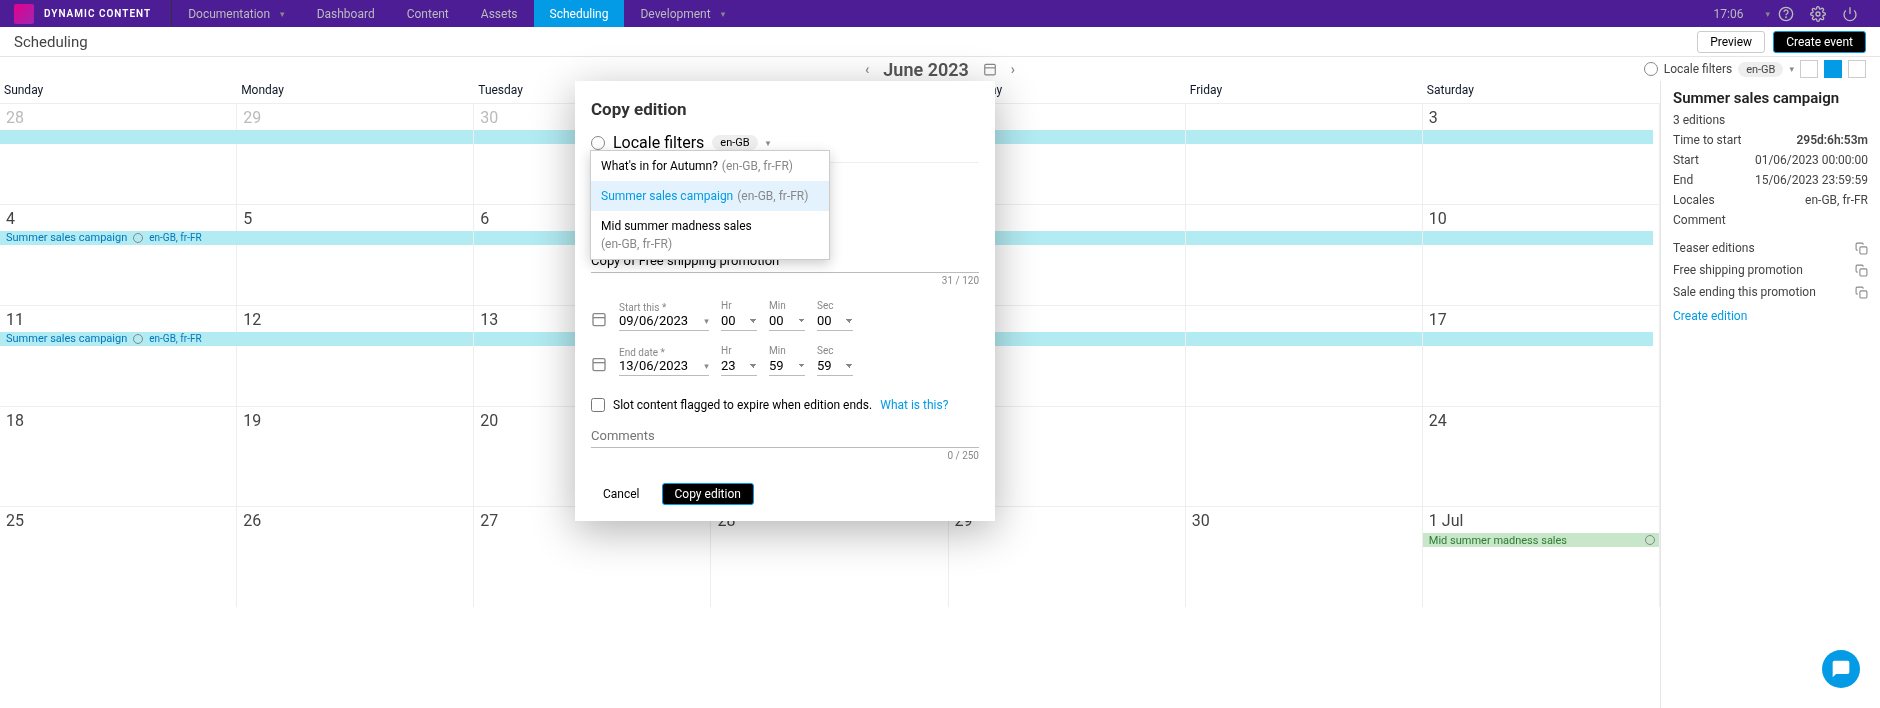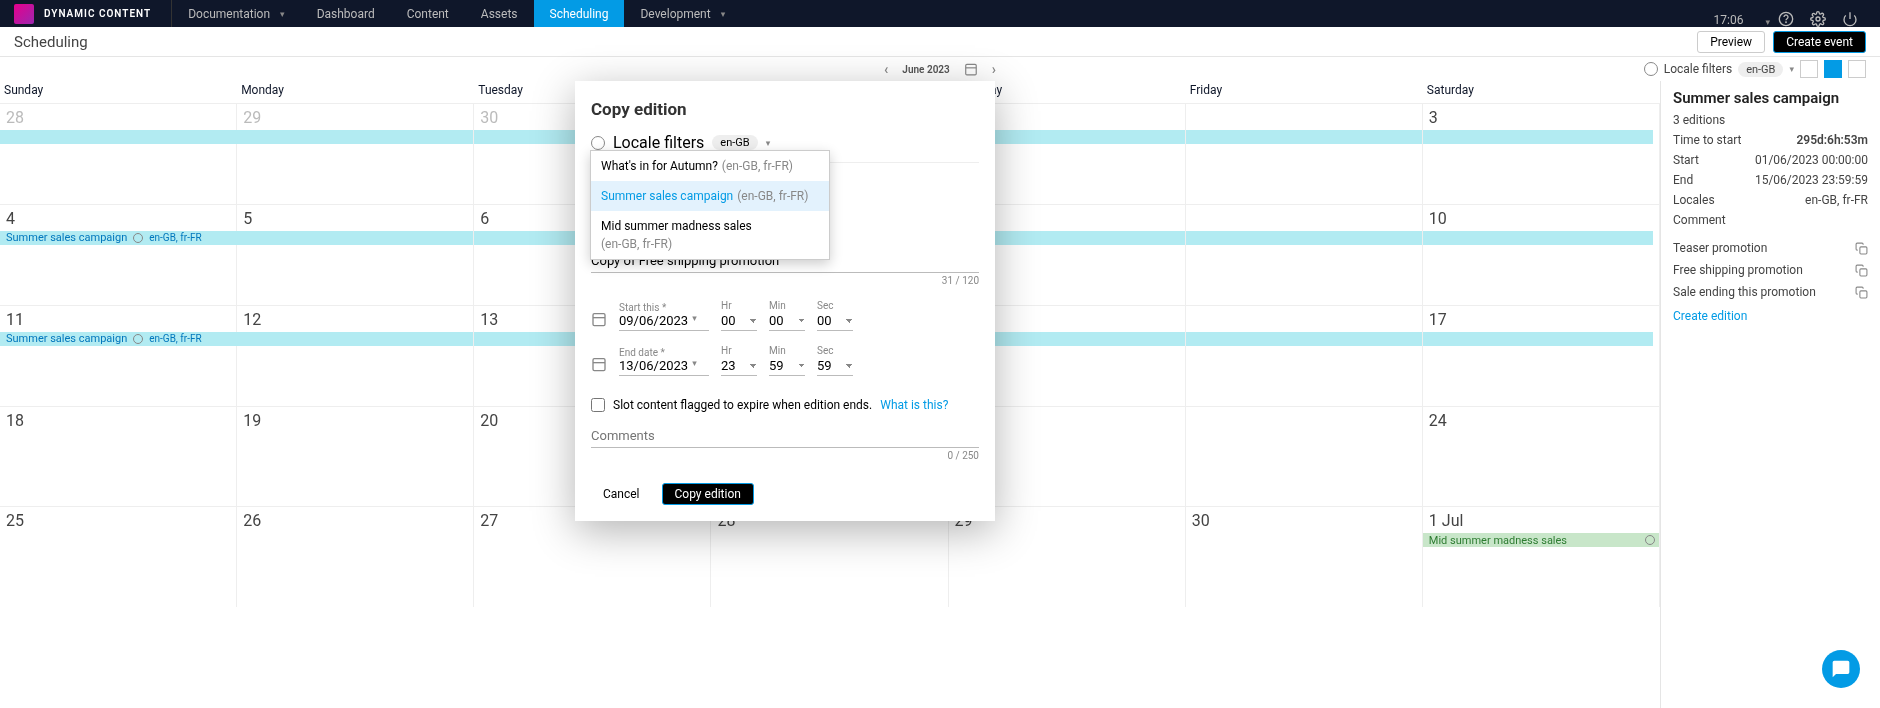--- a/index.html
+++ b/index.html
@@ -1,40 +1,40 @@
 <!DOCTYPE html>
 <html><head>
   <meta charset="utf-8">
   <style>
     * { margin: 0; padding: 0; box-sizing: border-box; font-family: -apple-system, BlinkMacSystemFont, "Segoe UI", Roboto, sans-serif; }
     body { background: #fff; width: 1880px; height: 708px; overflow: hidden; position: relative; }
 
     
-    .top-nav { height: 27px; background: #0f172a; display: flex; align-items: flex-end; color: #fff; padding: 0 14px; }
+    .top-nav { height: 27px; background: #4c1d95; display: flex; align-items: center; color: #fff; padding: 0 14px; }
     .logo-wrap { display: flex; align-items: center; gap: 10px; padding-right: 20px; border-right: 1px solid #333; height: 100%; }
     .logo-box { width: 20px; height: 20px; background: linear-gradient(135deg,#e6008c,#9c27b0); border-radius: 2px; }
     .logo-text { font-weight: 600; font-size: 10px; letter-spacing: 1px; }
     .nav-link { padding: 0 16px; font-size: 12px; color: #bbb; cursor: pointer; height: 100%; display: flex; align-items: center; }
     .nav-link.active { background: #039be5; color: #fff; }
     .nav-chevron { margin-left: 10px; color: #888; font-size: 9px; }
     .nav-spacer { flex: 1; }
     .clock { color: #bbb; font-size: 12px; padding-right: 12px;}
     .nav-icon { color: #bbb; padding: 0 8px; cursor: pointer; }
 
     
     .toolbar { height: 30px; display: flex; align-items: center; padding: 0 14px; border-bottom: 1px solid #e5e5e5; }
     .tool-title { font-size: 15px; color: #444; font-weight: 400; }
     .btn { border: 1px solid #ccc; border-radius: 3px; padding: 3px 12px; font-size: 12px; cursor: pointer; background: #fff; }
     .btn-primary { background: #000000; color: #fff; border-color: #039be5; }
     .toolbar .btn { margin-left: 8px; }
 
     
     .month-bar { display: flex; align-items: center; justify-content: center; height: 24px; position: relative; }
     .month-arrows { position: absolute; left: 50%; transform: translateX(-50%); display: flex; align-items: center; gap: 14px; color: #555; font-weight: 600;}
-    .month-text { font-size: 10px; font-weight: 600;}
+    .month-text { font-size: 18px; font-weight: 600;}
     .arrow { cursor: pointer; color: #888; font-size: 14px; }
     .locale-bar { position: absolute; right: 14px; display:flex; align-items:center; gap:6px; font-size:12px; color:#444;}
     .pill { background:#eee; border-radius:10px; padding:1px 8px; font-size:11px; }
     .square-btn { width:18px; height:18px; border:1px solid #ccc; background:#fff; cursor:pointer;}
     .square-btn.active { background:#039be5; border-color:#039be5; }
 
     
     .main { display: flex; height: calc(100% - 81px); }
     .calendar { flex: 1; position: relative; overflow:hidden; }
     .cal-header { display: grid; grid-template-columns: repeat(7,1fr); font-size: 12px; color: #0f172a; padding: 2px 0 6px; }
@@ -64,21 +64,21 @@
     .dd-sub { color:#888;}
 
     .field-group { margin-top:12px;}
     .mini-label { font-size:10px; color:#888;}
     .text-input { width:100%; border:none; border-bottom:1px solid #bbb; font-size:13px; padding:4px 0; outline:none; }
     .counter { text-align:right; font-size:10px; color:#888; margin-top:2px;}
     .date-row { display:flex; align-items:flex-end; gap:12px; margin-top:14px;}
     .cal-icon-sm { color:#888; font-size:16px; padding-bottom:4px;}
     .date-field { display:flex; flex-direction:column;}
     .select-field { border:none; border-bottom:1px solid #bbb; font-size:13px; padding:2px 14px 2px 0; background:transparent; min-width:36px; appearance:none; background-image: linear-gradient(45deg, transparent 50%, #888 50%), linear-gradient(135deg, #888 50%, transparent 50%); background-position: right 3px center, right 0px center; background-size: 4px 4px; background-repeat:no-repeat;}
-    .date-box { display:flex; align-items:flex-start; gap:4px; border-bottom:1px solid #bbb; font-size:13px; padding-bottom:2px;}
+    .date-box { display:flex; align-items:center; gap:16px; border-bottom:1px solid #bbb; font-size:13px; padding-bottom:2px;}
     .drop-tri { font-size:9px; color:#888;}
     .checkbox-row { display:flex; align-items:center; gap:8px; font-size:12px; margin-top:22px;}
     .checkbox-row input { width:14px; height:14px;}
     .what { color:#039be5; cursor:pointer;}
     .modal-foot { display:flex; gap:10px; margin-top:22px;}
     .chat-bubble { position:absolute; right:20px; bottom:20px; width:38px; height:38px; background:#039be5; border-radius:50%; display:flex; align-items:center; justify-content:center; color:#fff; z-index:50;}
     svg { display:block; }
   </style>
 </head>
 <body>
@@ -235,21 +235,21 @@
       </div>
     <div class="side-row">
         <span>Locales</span>
         <span>en-GB, fr-FR</span>
       </div>
     <div class="side-row">
         <span>Comment</span>
       </div>
     <div class="side-list" id="side-list">
         <div class="side-item">
-          <span>Teaser promotion</span>
+          <span>Teaser editions</span>
           <span class="copy-icon">
             <svg width="13" height="13" viewBox="0 0 24 24" fill="none" stroke="currentColor" stroke-width="2">
               <rect x="9" y="9" width="13" height="13" rx="2"></rect>
               <path d="M5 15H4a2 2 0 0 1-2-2V4a2 2 0 0 1 2-2h9a2 2 0 0 1 2 2v1"></path>
             </svg>
           </span>
         </div>
         <div class="side-item">
           <span>Free shipping promotion</span>
           <span class="copy-icon">

